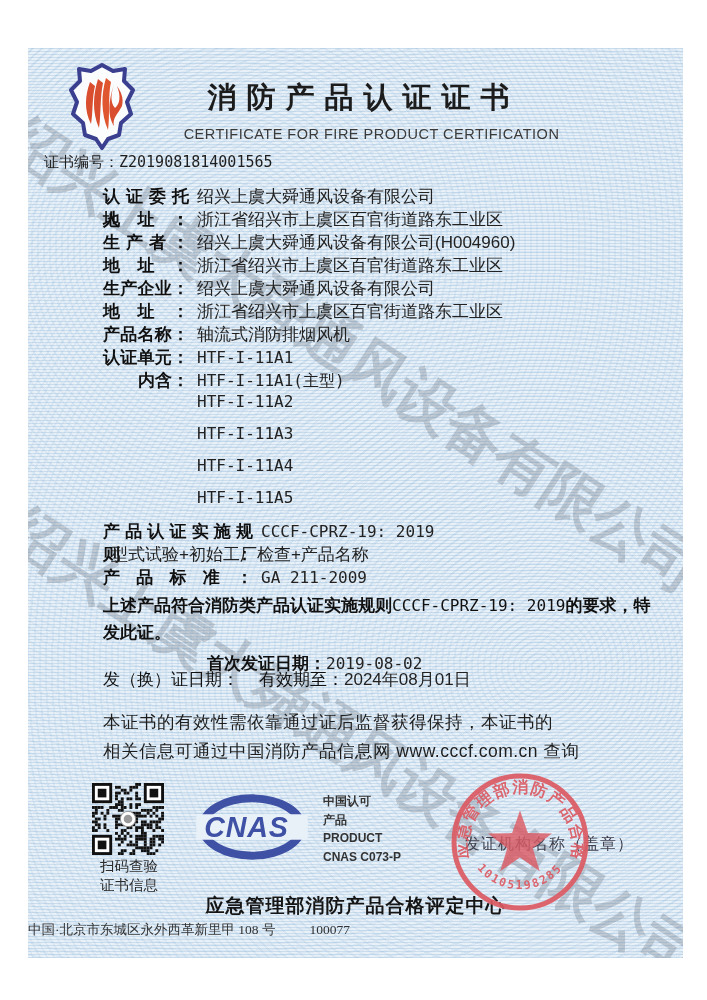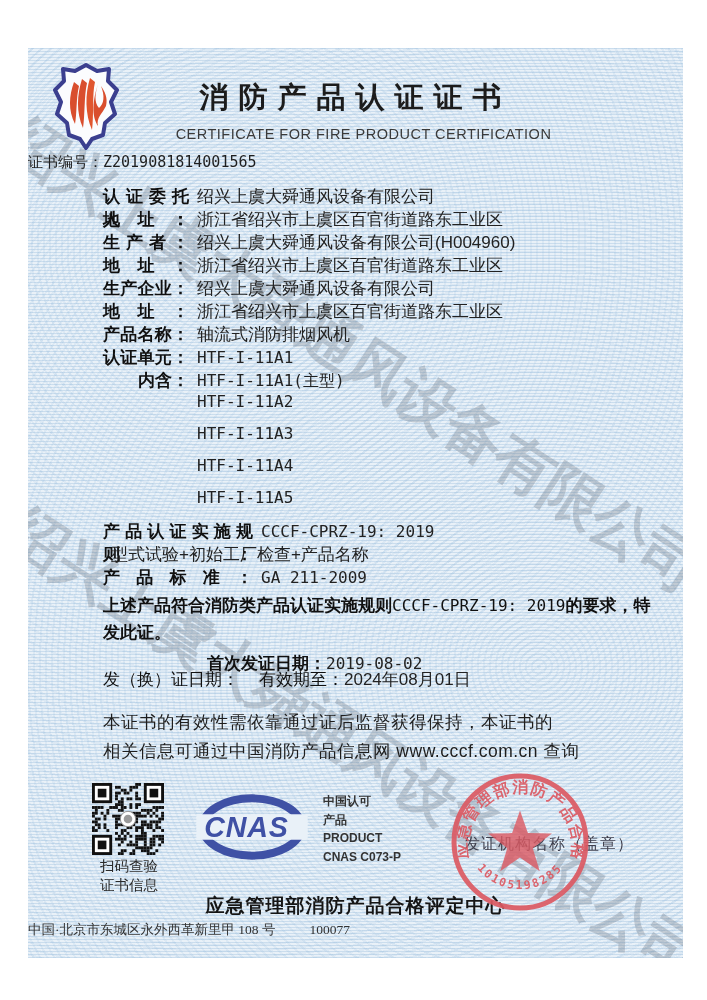--- a/index.html
+++ b/index.html
@@ -19,21 +19,21 @@
   
   .wm {
     position:absolute; white-space:nowrap; font-weight:700;
     font-size:60px; letter-spacing:-2px; color:rgba(104,112,126,.30);
     transform:rotate(33deg); transform-origin:0 0; z-index:1; pointer-events:none;
   }
   .wm1 { left:6px; top:52px; }
   .wm2 { left:6px; top:442px; }
 
   
-  .hdr { position:relative; z-index:2; padding-top:30px; }
+  .hdr { position:relative; z-index:2; padding-top:30px;margin-left:16px; }
   .shield { position:absolute; left:24px; top:14px; }
   .title { text-align:center; font-size:29px; letter-spacing:10px; font-weight:600; color:#1c1c1c; }
   .subtitle { text-align:center; margin-top:8px; font-size:14.5px; letter-spacing:.5px; color:#3a3a3a;padding-left:16px; }
   .certno { text-align:left; padding-right:70px; margin-top:11px; font-size:15px; color:#1f1f1f; }
   .certno .num { font-family:"DejaVu Sans Mono",monospace; }
 
   
   .fields { position:relative; z-index:2; padding:13px 28px 0 75px; font-size:17px; color:#222; }
   .row { display:flex; align-items:baseline; height:23px; }
   .row.short { height:32px; }

